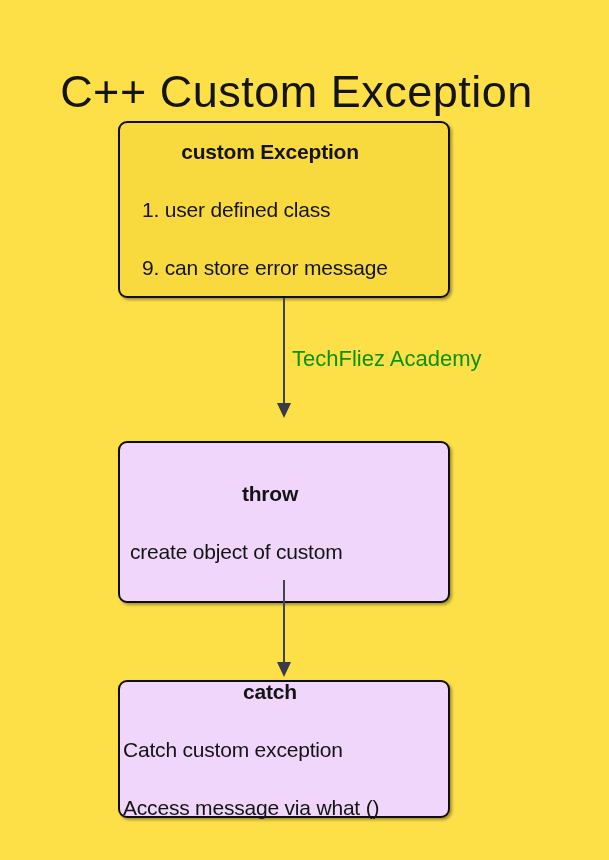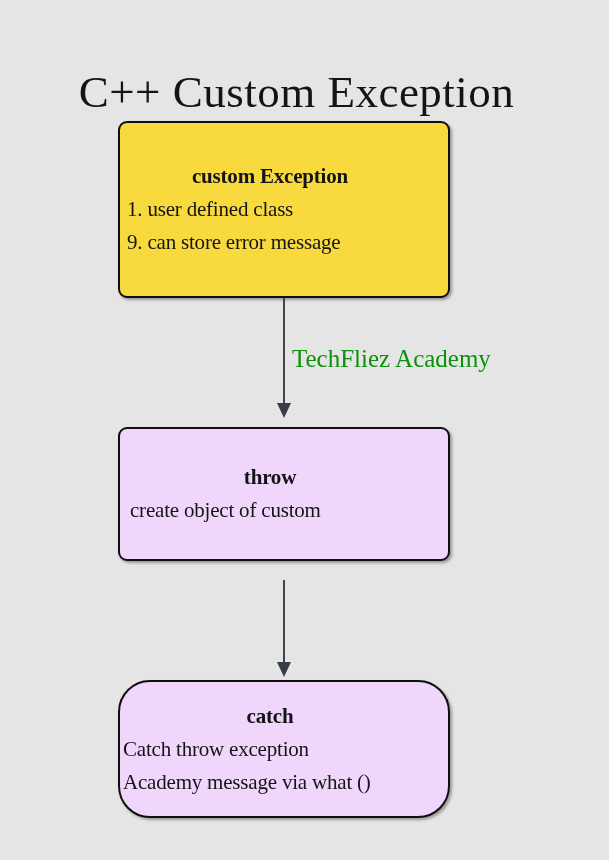--- a/index.html
+++ b/index.html
@@ -8,23 +8,23 @@
     --node-lavender: #f0d6fb;
     --arrow-line: #3f4450;
     --arrow-head: #373c48;
     --label-green: #0c910c;
   }
   html, body { margin: 0; padding: 0; background: #ffffff; }
   .canvas {
     position: relative;
     width: 609px;
     height: 860px;
-    background: #e5e5e5;
+    background: #fde047;
     overflow: hidden;
-    font-family: Liberation Serif, serif;
+    font-family: Liberation Sans, sans-serif;
     color: var(--ink);
   }
   .title {
     position: absolute;
     top: 36px;
     left: 0;
     width: 100%;
     box-sizing: border-box;
     padding-right: 16px;
     text-align: center;
@@ -42,31 +42,32 @@
     border: 2px solid #0f0f0f;
     border-radius: 9px;
     box-shadow: 2px 2px 3px rgba(0,0,0,0.35);
     display: flex;
     flex-direction: column;
     justify-content: center;
     font-size: 21px;
     line-height: 33px;
     letter-spacing: -0.2px;
     color: var(--ink);
+    gap: 25px;
   }
   .node-heading {
     font-weight: 700;
     text-align: center;
     padding-right: 28px;
   }
   .node-custom { top: 121px; height: 177px; background: var(--node-yellow); }
-  .node-custom .node-line { padding-left: 7px; }
-  .node-throw  { top: 427px; height: 134px; background: var(--node-lavender); }
+  .node-custom .node-line { padding-left: 22px; }
+  .node-throw  { top: 441px; height: 162px; background: var(--node-lavender); }
   .node-throw .node-line { padding-left: 10px; }
-  .node-catch  { top: 680px; height: 138px; background: var(--node-lavender); border-radius: 32px; }
+  .node-catch  { top: 680px; height: 138px; background: var(--node-lavender); }
   .node-catch .node-line { padding-left: 3px; }
   .edge-line {
     position: absolute;
     width: 2px;
     background: var(--arrow-line);
   }
   .edge1-line { left: 283px; top: 298px; height: 106px; }
   .edge2-line { left: 283px; top: 580px; height: 84px; }
   .arrow-head {
     position: absolute;
@@ -75,21 +76,21 @@
     border-left: 7px solid transparent;
     border-right: 7px solid transparent;
     border-top: 15px solid var(--arrow-head);
   }
   .edge1-head { left: 277px; top: 403px; }
   .edge2-head { left: 277px; top: 662px; }
   .edge-label {
     position: absolute;
     left: 292px;
     top: 342px;
-    font-size: 25px;
+    font-size: 22px;
     line-height: 34px;
     color: var(--label-green);
     white-space: nowrap;
   }
 </style>
 </head>
 <body>
 
 <div class="canvas">
 
@@ -108,17 +109,17 @@
   <div class="node node-throw">
     <div class="node-heading">throw</div>
     <div class="node-line">create object of custom</div>
   </div>
 
   <div class="edge-line edge2-line"></div>
   <div class="arrow-head edge2-head"></div>
 
   <div class="node node-catch">
     <div class="node-heading">catch</div>
-    <div class="node-line">Catch throw exception</div>
-    <div class="node-line">Academy message via what ()</div>
+    <div class="node-line">Catch custom exception</div>
+    <div class="node-line">Access message via what ()</div>
   </div>
 
 </div>
 
 </body></html>

